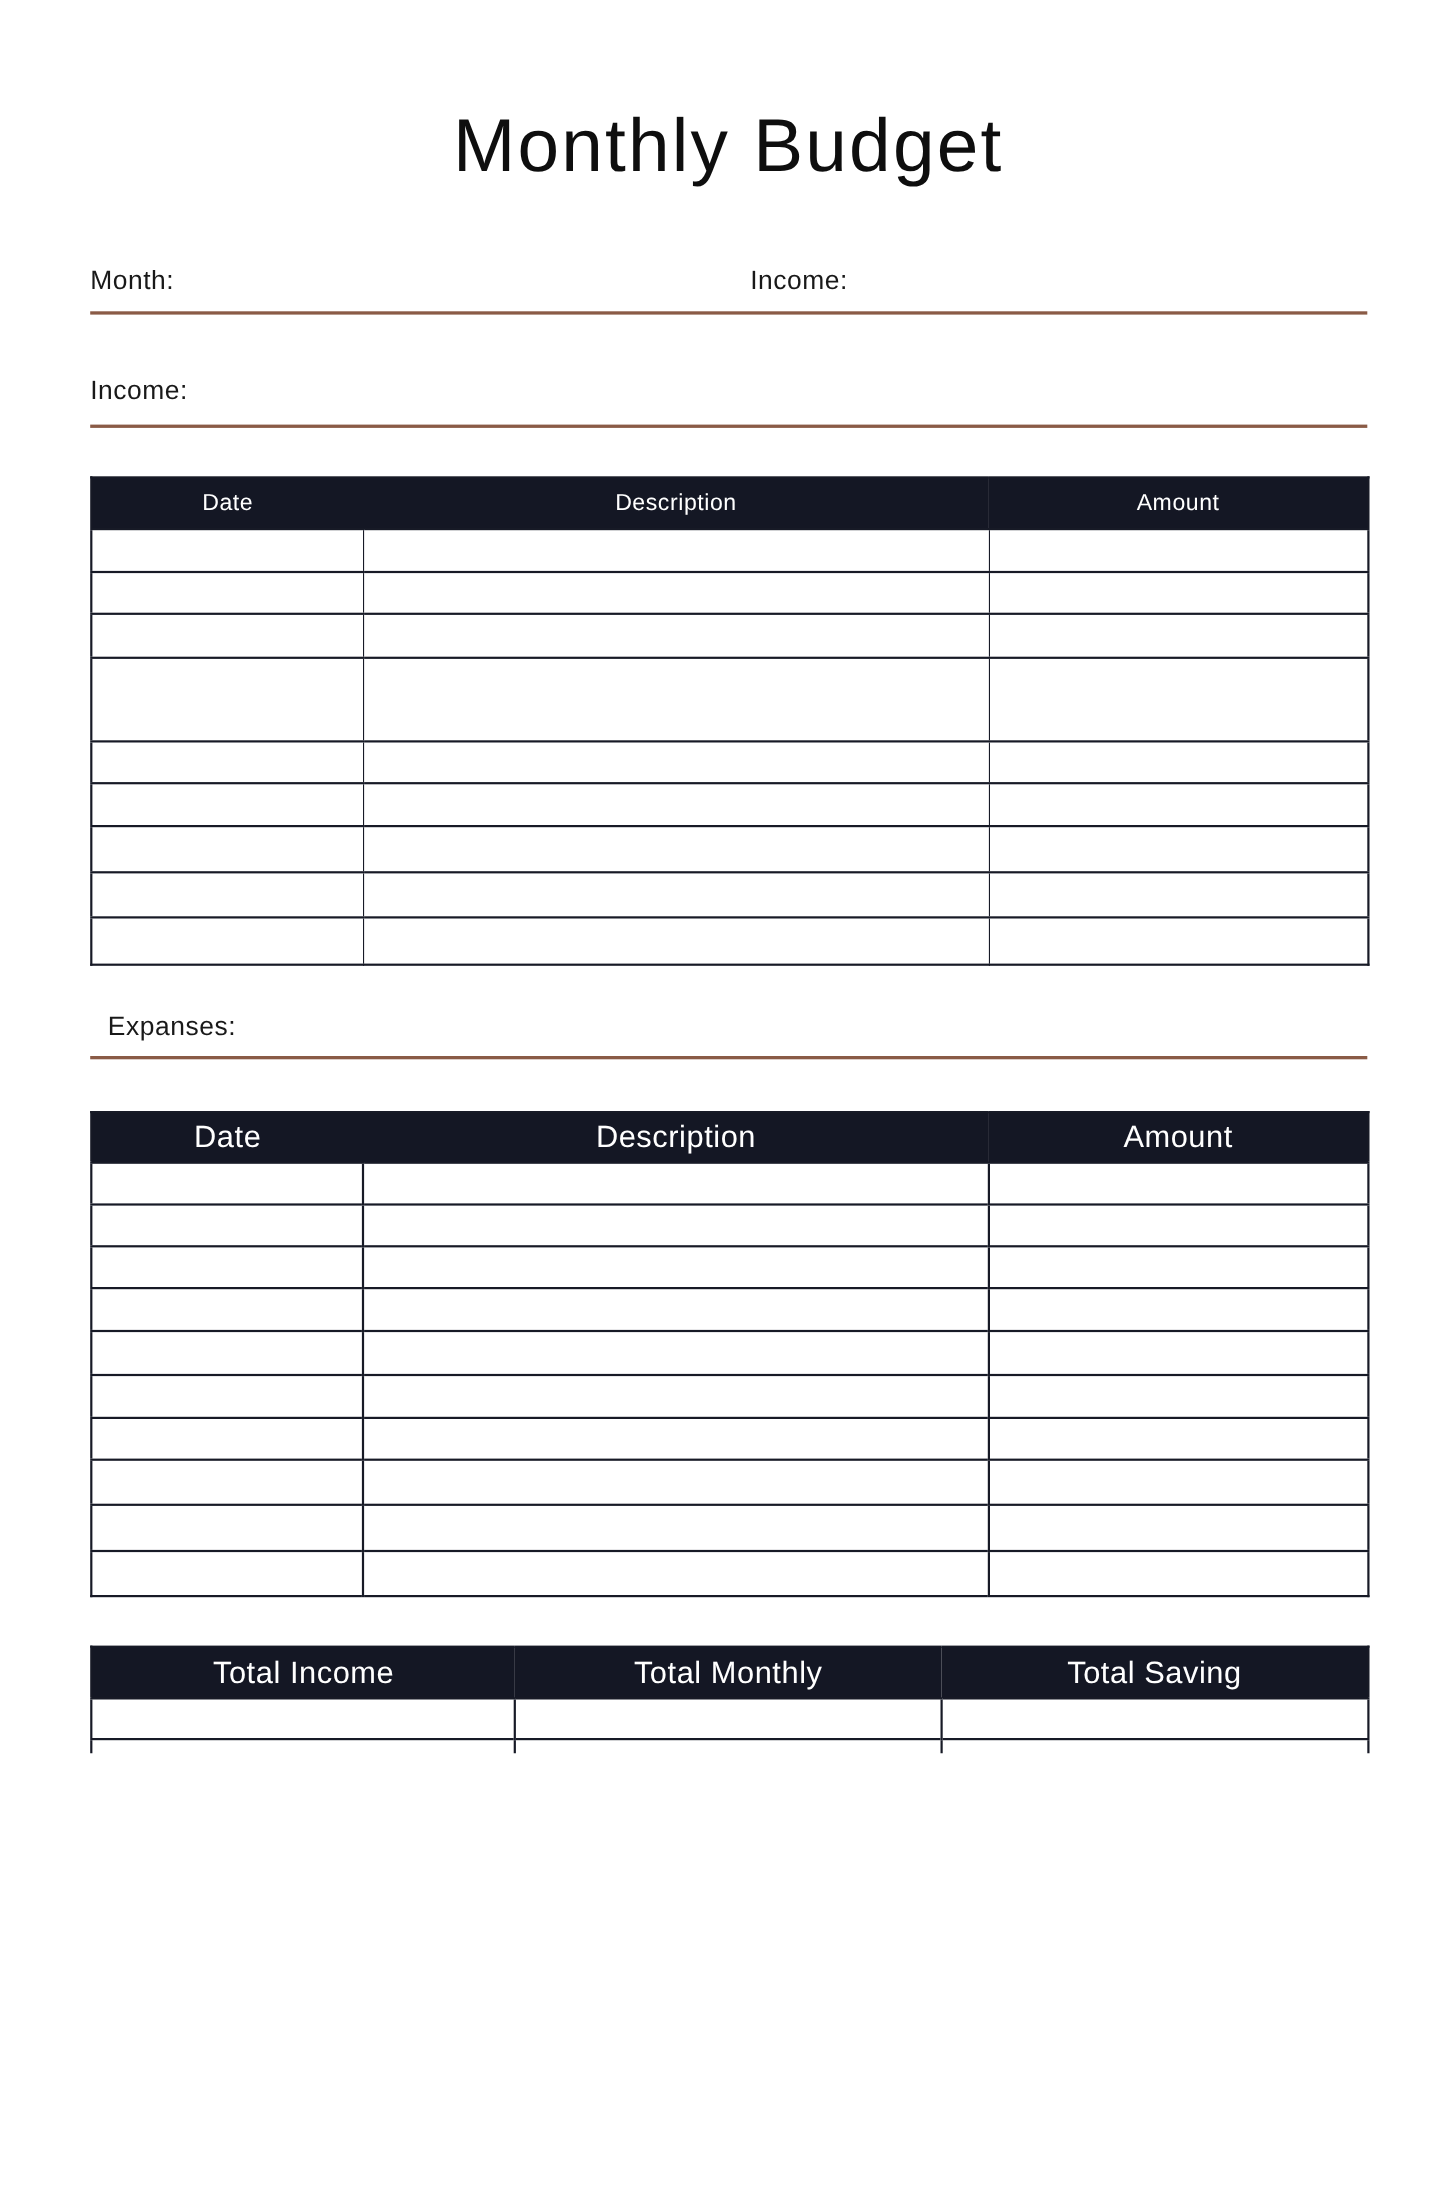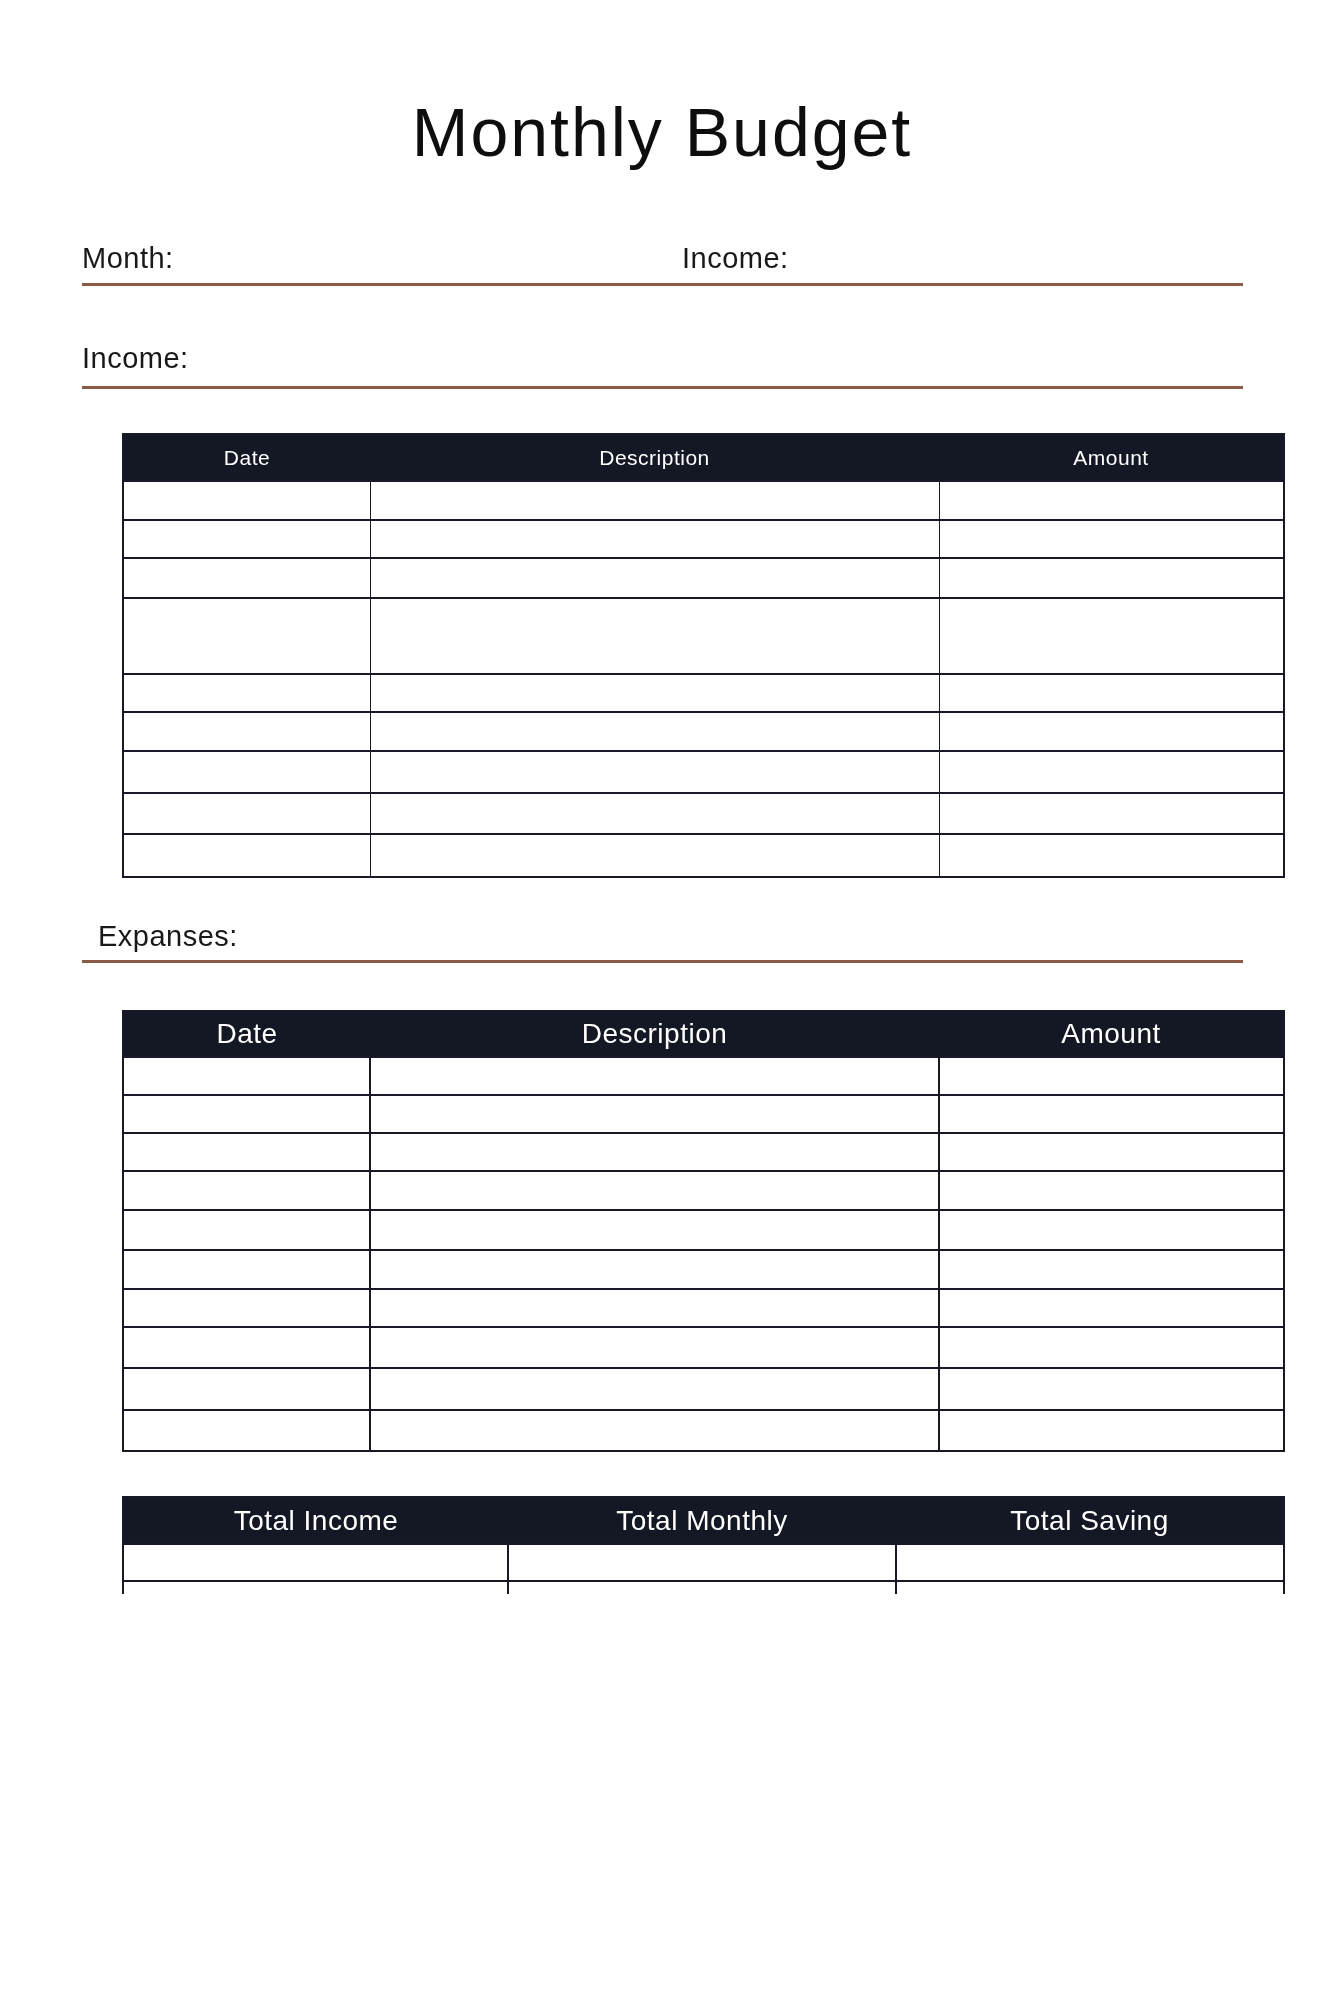--- a/index.html
+++ b/index.html
@@ -25,21 +25,21 @@
     width: 100%;
     text-align: center;
     font-size: 68px;
     letter-spacing: 2px;
     color: #0e0e0e;
     font-weight: 400;
     line-height: 1.1;
   }
   .field-label {
     position: absolute;
-    font-size: 29px;
+    font-size: 24px;
     color: #191919;
     font-weight: 400;
     letter-spacing: 0.5px;
   }
   .label-month   { left: 82px;  top: 242px; }
   .label-period  { left: 682px; top: 242px; }
   .label-income  { left: 82px;  top: 342px; }
   .label-expanses{ left: 82px;  top: 920px; margin-left: 16px; }
   .rule {
     position: absolute;
@@ -52,21 +52,20 @@
   .rule-income   { top: 386px; }
   .rule-expanses { top: 960px; }
 
   table.budget-table {
     position: absolute;
     left: 82px;
     width: 1161px;
     border-collapse: collapse;
     table-layout: fixed;
     border: 2px solid #171a26;
-    margin-left: 40px;
   }
   .table-income   { top: 433px; }
   .table-expenses { top: 1010px; }
   .table-summary  { top: 1496px; }
 
   table.budget-table th {
     background: #141724;
     color: #ffffff;
     font-weight: 400;
     text-align: center;

